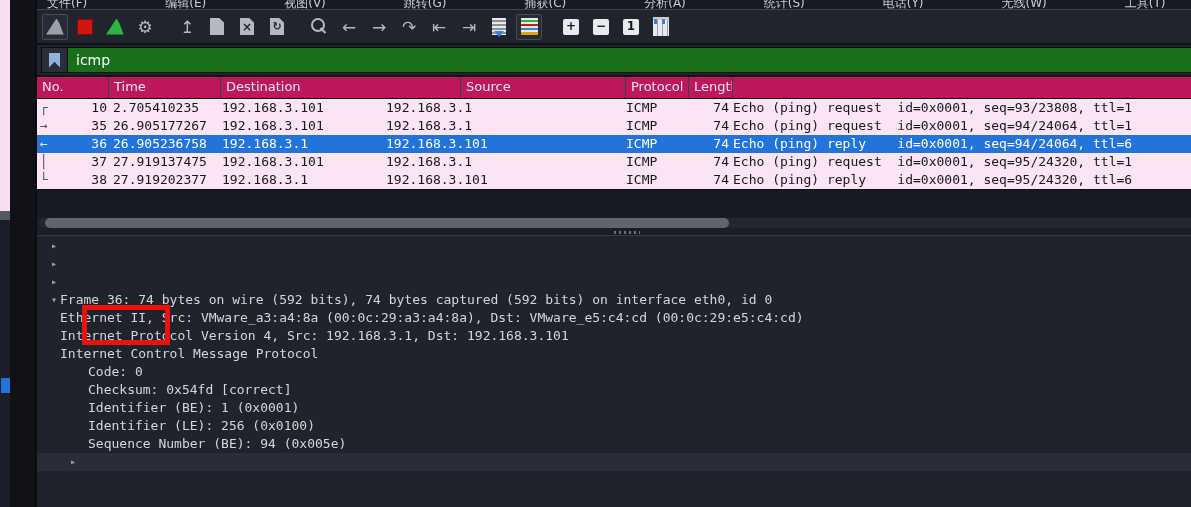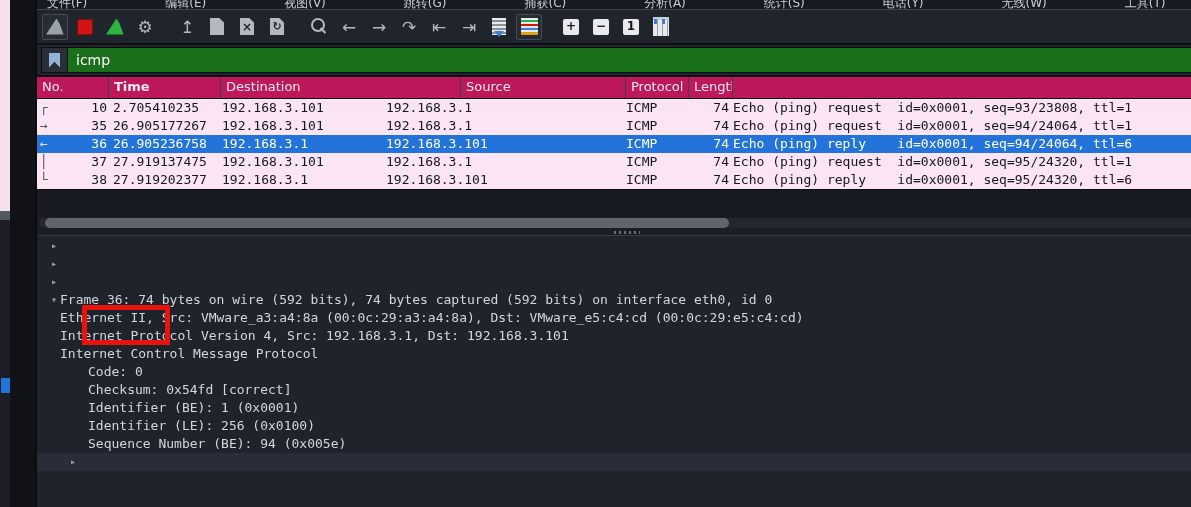--- a/index.html
+++ b/index.html
@@ -72,21 +72,21 @@
   #filter-bookmark::before { content:""; width:11px; height:15px; background:#8fb3d9;
         clip-path:polygon(0 0,100% 0,100% 100%,50% 62%,0 100%); }
   #filter-text { flex:1; color:#ffffff; font-size:14px; line-height:24px; padding-left:8px;
         font-family:"DejaVu Sans", sans-serif; }
   #filter-clear { width:22px; color:#d8dbe0; font-size:14px; line-height:24px; text-align:center; flex:none; }
 
   
   #pl-header { height:22px; background:#be185d; border-bottom:1px solid #0d0f13; display:flex;
         color:#e8eaee; font-size:13px; line-height:20px; flex:none; }
   .hcell { border-right:1px solid #3b3f49; padding-left:5px; white-space:nowrap; overflow:hidden; flex:none; }
-  .hc-no{width:72px;} .hc-time{width:112px;font-weight:bold;} .hc-src{width:165px;} .hc-dst{width:240px;}
+  .hc-no{width:72px;} .hc-time{width:112px;} .hc-src{width:165px;} .hc-dst{width:240px;}
   .hc-proto{width:63px;} .hc-len{width:44px;} .hc-info{flex:1; border-right:none;}
 
   #pl-rows { flex:none; font-family:"DejaVu Sans Mono", monospace; font-size:13px; }
   .prow { height:18px; background:#fbe4f4; color:#15181e; display:flex; line-height:18px; white-space:pre; }
   .prow.selected { background:#2273da; color:#ffffff; }
   .prow.selected .marker { color:#dfe6f2; }
   .c { overflow:hidden; flex:none; }
   .marker { width:28px; color:#50545e; padding-left:3px; }
   .no { width:44px; text-align:right; padding-right:2px; }
   .time { width:112px; padding-left:4px; }

